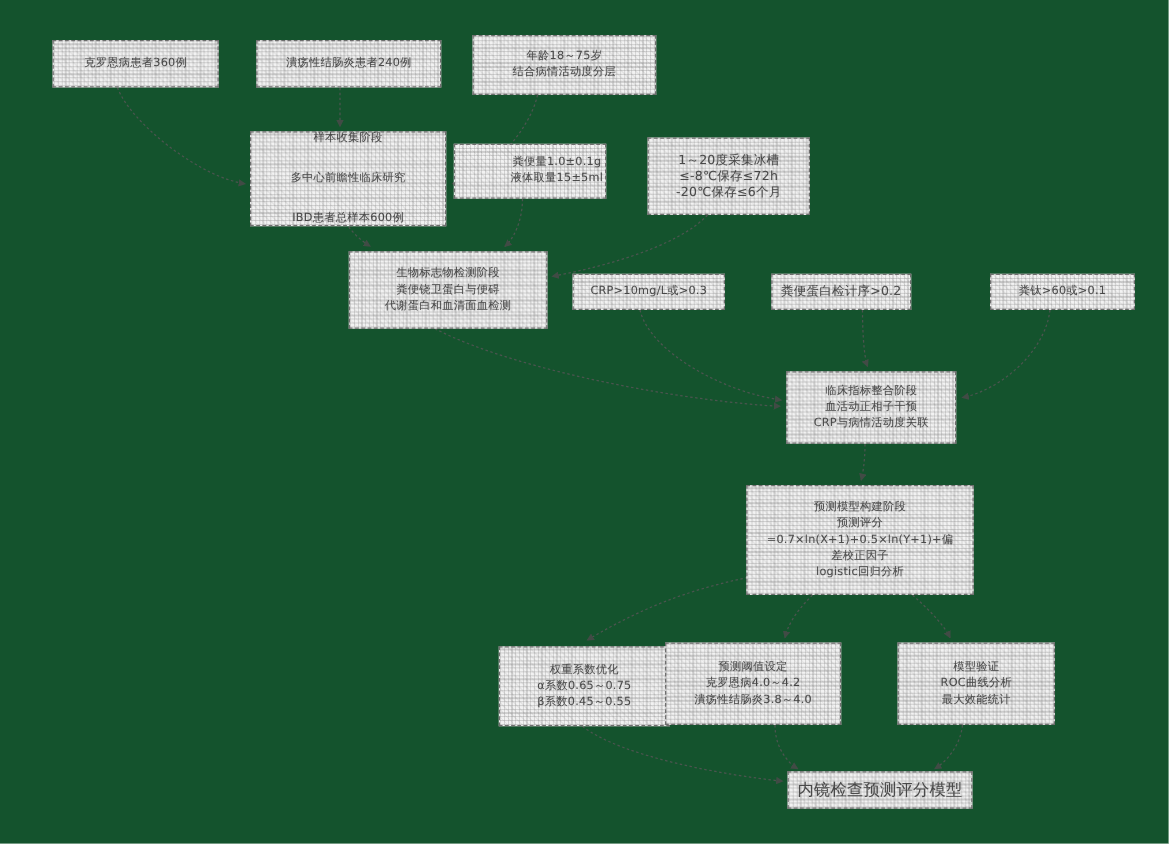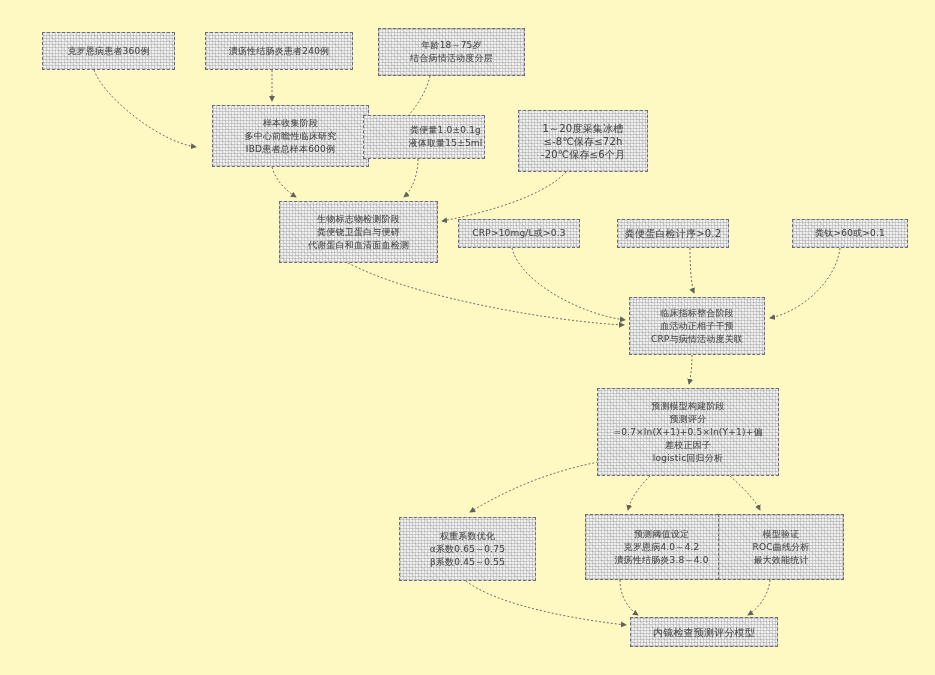--- a/index.html
+++ b/index.html
@@ -5,21 +5,21 @@
 <style>
   html, body {
     margin: 0;
     padding: 0;
     background: #ffffff;
   }
   #canvas {
     position: relative;
     width: 935px;
     height: 675px;
-    background: #fef9c3;
+    background: #14532d;
     font-family: "DejaVu Sans", "Liberation Sans", sans-serif;
     overflow: hidden;
   }
   #edges {
     position: absolute;
     left: 0;
     top: 0;
     width: 935px;
     height: 675px;
     pointer-events: none;
@@ -86,21 +86,21 @@
       <div class="node" style="left: 42px; top: 32px; width: 133px; height: 38px; font-size: 9px; line-height: 13px;">
         <span class="line">克罗恩病患者360例</span>
       </div>
       <div class="node" style="left: 205px; top: 32px; width: 148px; height: 38px; font-size: 9px; line-height: 13px;">
         <span class="line">潰疡性结肠炎患者240例</span>
       </div>
       <div class="node" style="left: 378px; top: 28px; width: 147px; height: 48px; font-size: 9px; line-height: 13px;">
         <span class="line">年龄18～75岁</span>
         <span class="line">结合病情活动度分层</span>
       </div>
-      <div class="node" style="left: 212px; top: 105px; width: 157px; height: 62px; font-size: 9px; line-height: 13px;">
+      <div class="node" style="left: 200px; top: 105px; width: 157px; height: 76px; font-size: 9px; line-height: 13px; gap: 19px;">
         <span class="line">样本收集阶段</span>
         <span class="line">多中心前瞻性临床研究</span>
         <span class="line">IBD患者总样本600例</span>
       </div>
       <div class="node" style="left: 363px; top: 115px; width: 122px; height: 44px; font-size: 9px; line-height: 13px; padding-left: 43px;">
         <span class="line">粪便量1.0±0.1g</span>
         <span class="line">液体取量15±5ml</span>
       </div>
       <div class="node" style="left: 518px; top: 110px; width: 130px; height: 62px; font-size: 10px; line-height: 13px;">
         <span class="line">1～20度采集冰槽</span>
@@ -131,28 +131,28 @@
         <span class="line">预测评分</span>
         <span class="line">=0.7×ln(X+1)+0.5×ln(Y+1)+偏</span>
         <span class="line">差校正因子</span>
         <span class="line">logistic回归分析</span>
       </div>
       <div class="node" style="left: 399px; top: 517px; width: 137px; height: 64px; font-size: 9px; line-height: 13px;">
         <span class="line">权重系数优化</span>
         <span class="line">α系数0.65～0.75</span>
         <span class="line">β系数0.45～0.55</span>
       </div>
-      <div class="node" style="left: 585px; top: 514px; width: 153px; height: 66px; font-size: 9px; line-height: 13px; align-items: flex-end;">
+      <div class="node" style="left: 532px; top: 514px; width: 141px; height: 66px; font-size: 9px; line-height: 13px; align-items: flex-end;">
         <span class="line">预测阈值设定</span>
         <span class="line">克罗恩病4.0～4.2</span>
         <span class="line">潰疡性结肠炎3.8～4.0</span>
       </div>
       <div class="node" style="left: 718px; top: 514px; width: 126px; height: 66px; font-size: 9px; line-height: 13px;">
         <span class="line">模型验证</span>
         <span class="line">ROC曲线分析</span>
         <span class="line">最大效能统计</span>
       </div>
-      <div class="node" style="left: 630px; top: 617px; width: 148px; height: 30px; font-size: 10px; line-height: 13px;">
+      <div class="node" style="left: 630px; top: 617px; width: 148px; height: 30px; font-size: 13px; line-height: 13px;">
         <span class="line">内镜检查预测评分模型</span>
       </div>
     </div>
 
 </div>
 
 </body></html>

